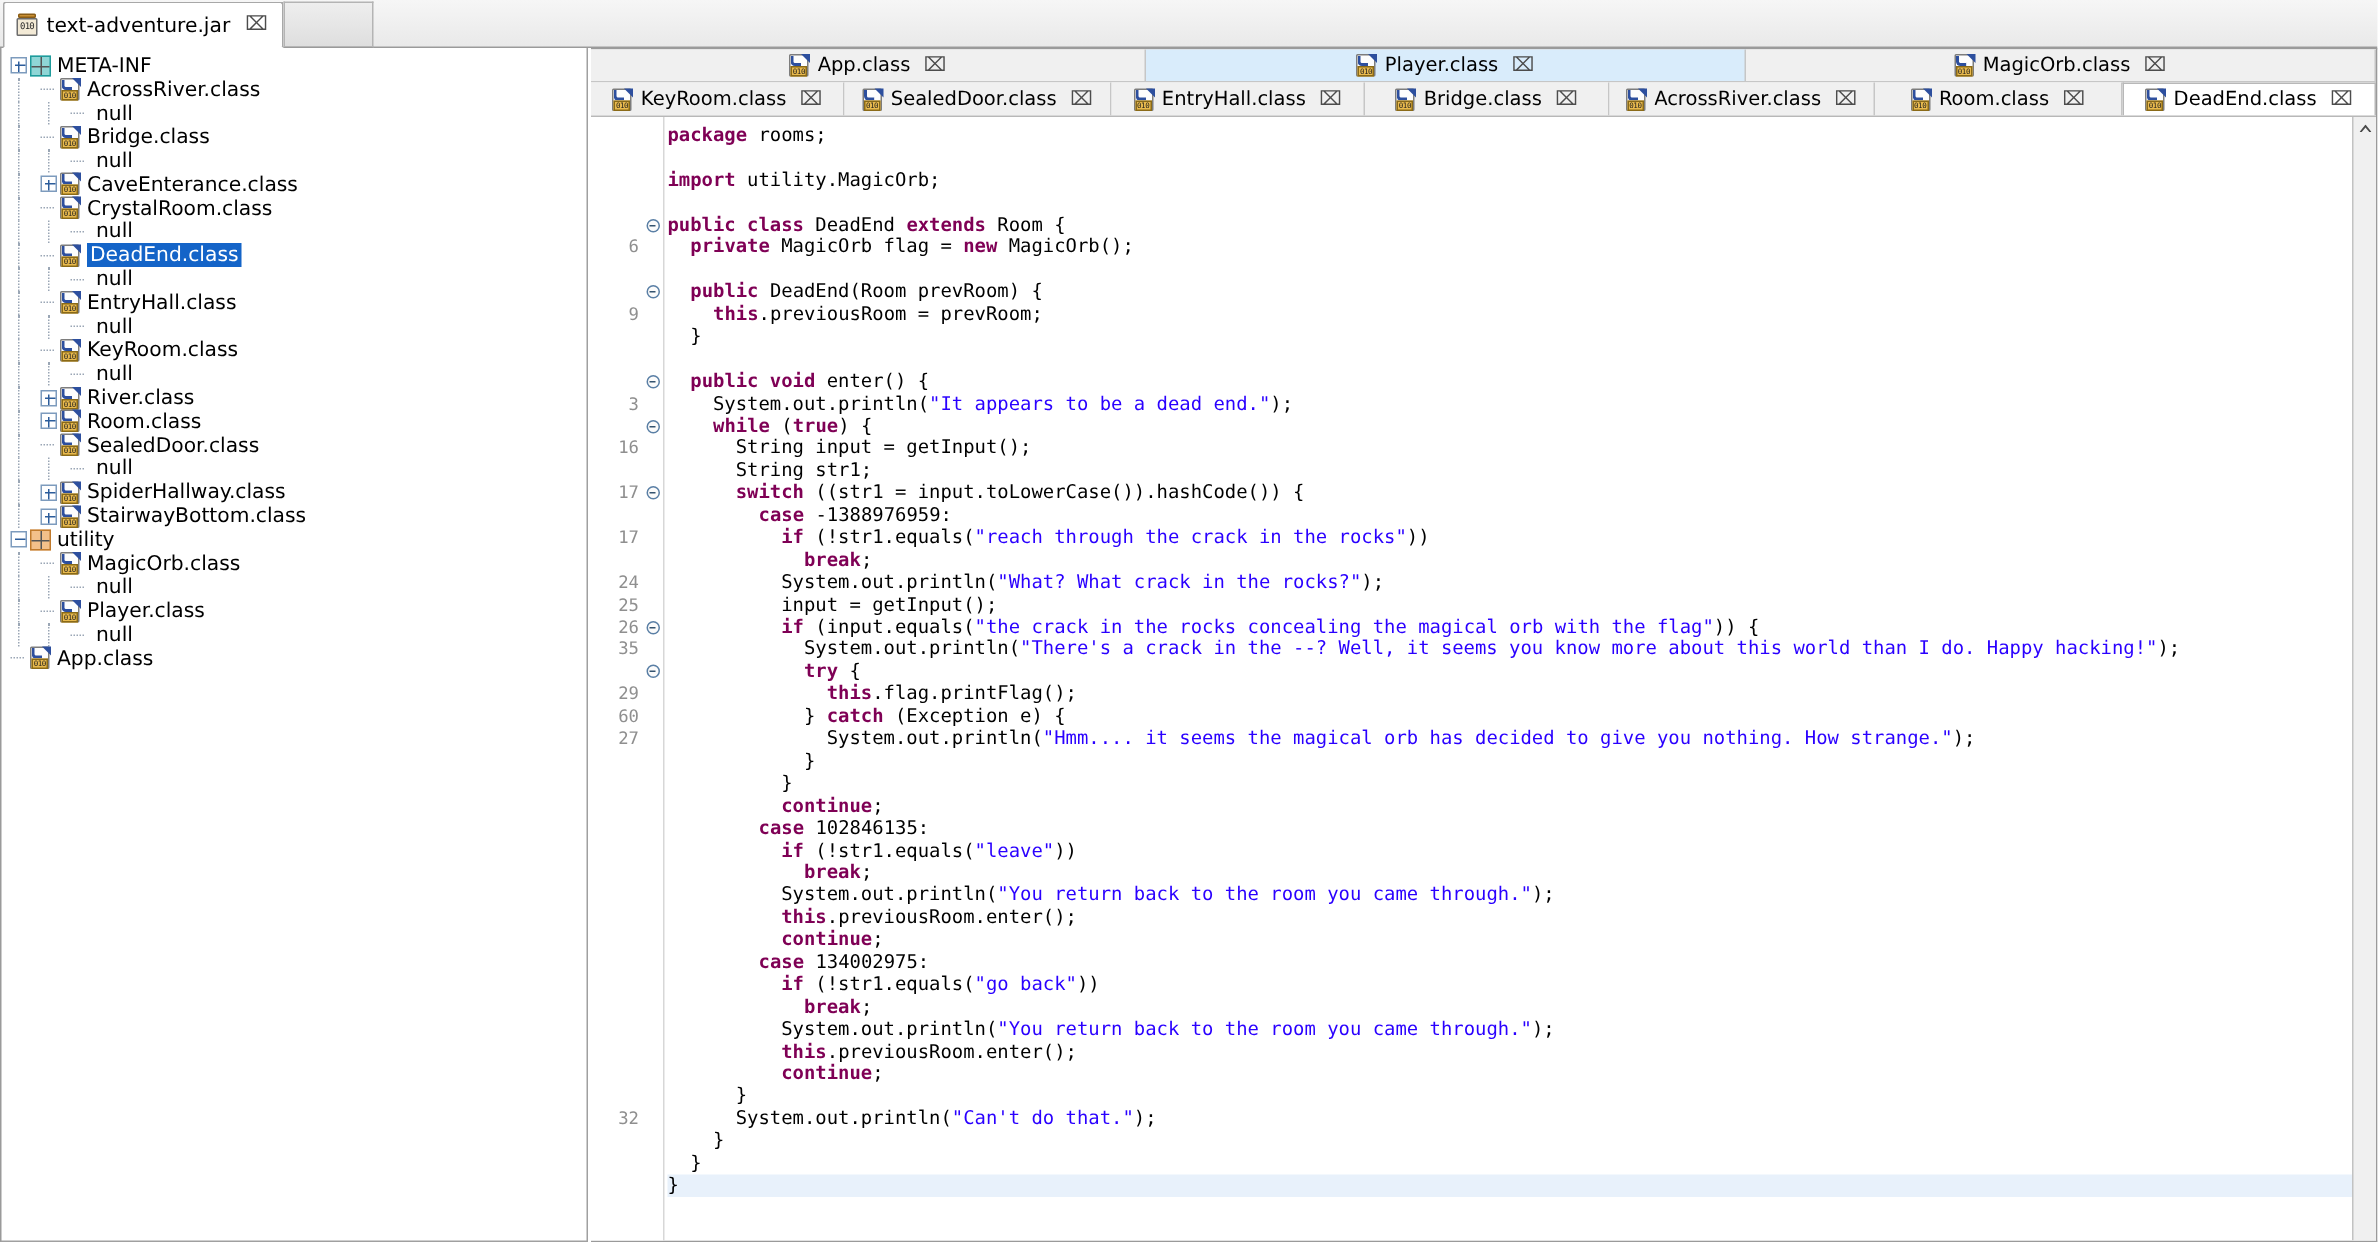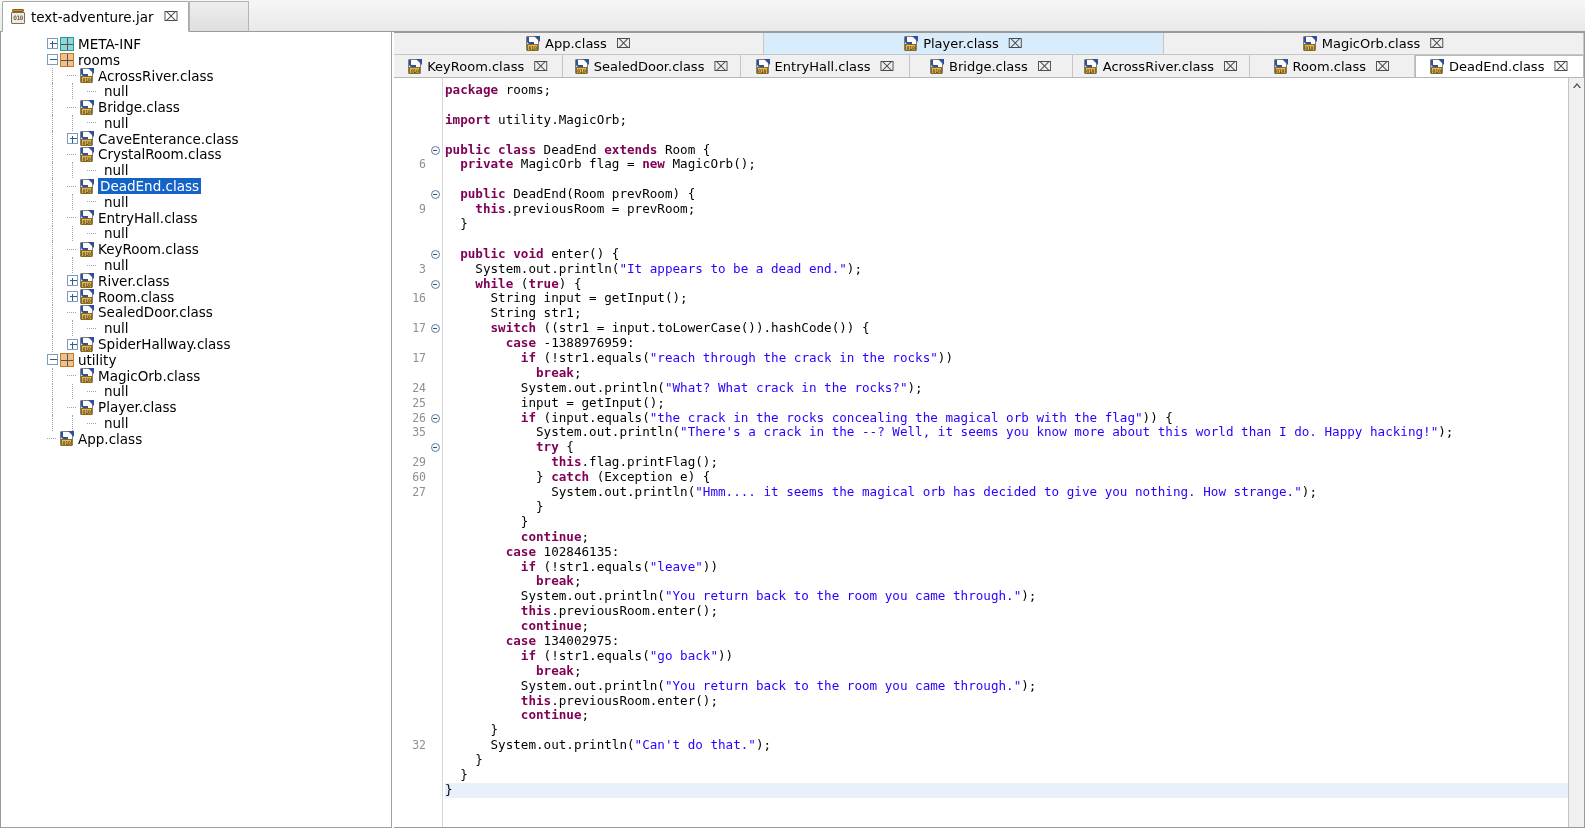--- a/index.html
+++ b/index.html
@@ -164,21 +164,20 @@
   
   #tree-panel {
     width: 392px;
     flex: 0 0 392px;
     background: #ffffff;
     border: 1px solid #a0a0a0;
     border-top: none;
     border-left: 1px solid #9a9a9a;
     position: relative;
     overflow: hidden;
-    padding-left: 40px;
   }
   #tree {
     padding: 4px 0 0 0;
     font-size: 13.5px;
     color: #000;
     user-select: none;
   }
   .tnode {
     height: 15.8px;
     display: flex;
@@ -380,27 +379,20 @@
 
     <div id="tree-panel">
       <div id="tree">
           <div class="tnode" style="padding-left: 6px;">
             <span class="expander plus"></span>
             <span class="pkg-icon">
               <span class="sq" style="border-color: rgb(31, 155, 155); background: rgb(143, 214, 214);"></span>
             </span>
             <span class="tlabel">META-INF</span>
           </div>
-          <div class="tnode" style="padding-left: 6px;">
-            <span class="expander"></span>
-            <span class="pkg-icon">
-              <span class="sq" style="border-color: rgb(192, 122, 44); background: rgb(243, 192, 138);"></span>
-            </span>
-            <span class="tlabel">rooms</span>
-          </div>
           <div class="tnode" style="padding-left: 26px;">
             <span class="guide" style="left: 11px; top: 0px; bottom: 0px;"></span>
             <span class="nub"></span>
             <span class="cls-icon">
               <span class="page"></span>
               <span class="fold"></span>
               <span class="hook"></span>
               <span class="bin">010</span>
             </span>
             <span class="tlabel">AcrossRiver.class</span>
@@ -549,20 +541,31 @@
           <div class="tnode" style="padding-left: 26px;">
             <span class="guide" style="left: 11px; top: 0px; bottom: 0px;"></span>
             <span class="expander plus"></span>
             <span class="cls-icon">
               <span class="page"></span>
               <span class="fold"></span>
               <span class="hook"></span>
               <span class="bin">010</span>
             </span>
             <span class="tlabel">SpiderHallway.class</span>
+          </div>
+          <div class="tnode" style="padding-left: 26px;">
+            <span class="guide" style="left: 11px; top: 0px; bottom: 0px;"></span>
+            <span class="expander plus"></span>
+            <span class="cls-icon">
+              <span class="page"></span>
+              <span class="fold"></span>
+              <span class="hook"></span>
+              <span class="bin">010</span>
+            </span>
+            <span class="tlabel">StairwayBottom.class</span>
           </div>
           <div class="tnode" style="padding-left: 6px;">
             <span class="expander"></span>
             <span class="pkg-icon">
               <span class="sq" style="border-color: rgb(192, 122, 44); background: rgb(243, 192, 138);"></span>
             </span>
             <span class="tlabel">utility</span>
           </div>
           <div class="tnode" style="padding-left: 26px;">
             <span class="guide" style="left: 11px; top: 0px; bottom: 0px;"></span>

